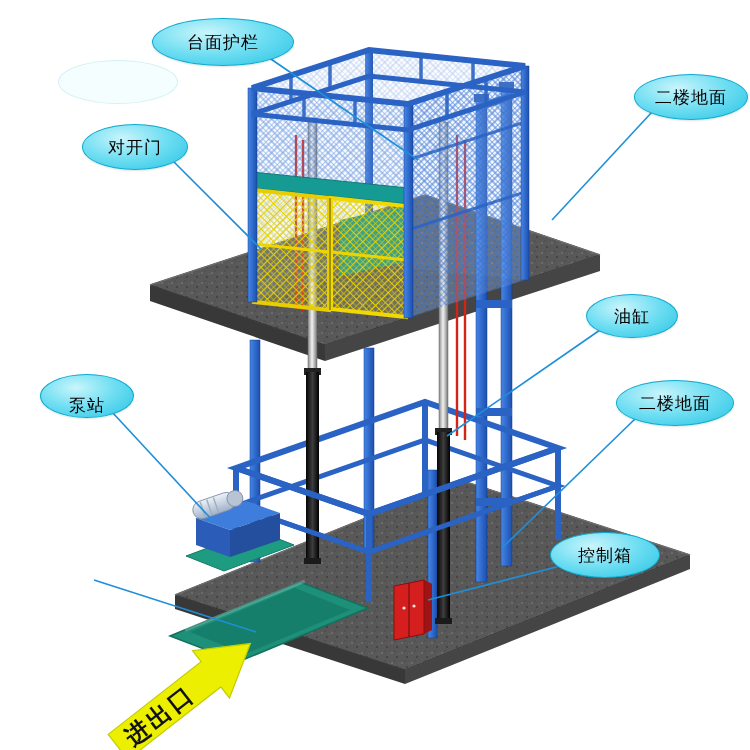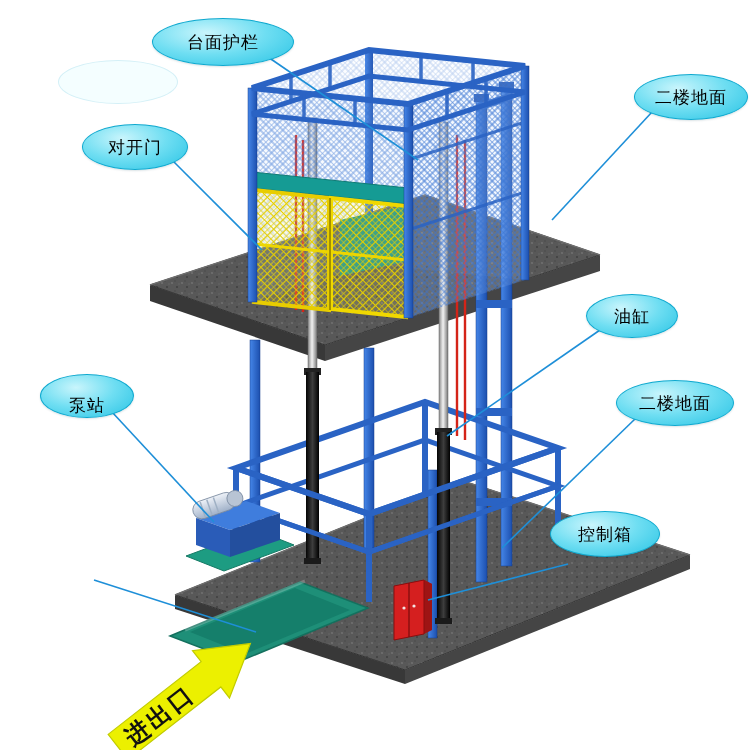--- a/index.html
+++ b/index.html
@@ -228,18 +228,18 @@
   </div>
 
   <div class="callout" style="left:40px;top:374px;width:92px;height:42px;align-items:flex-end;">
     <span>泵站</span>
   </div>
 
   <div class="callout" style="left:616px;top:380px;width:116px;height:44px;">
     <span>二楼地面</span>
   </div>
 
-  <div class="callout" style="left:550px;top:511px;width:108px;height:44px;justify-content:center;">
+  <div class="callout" style="left:550px;top:532px;width:108px;height:44px;justify-content:center;">
     <span>控制箱</span>
   </div>
 
 
 </div>
 
 </body></html>

